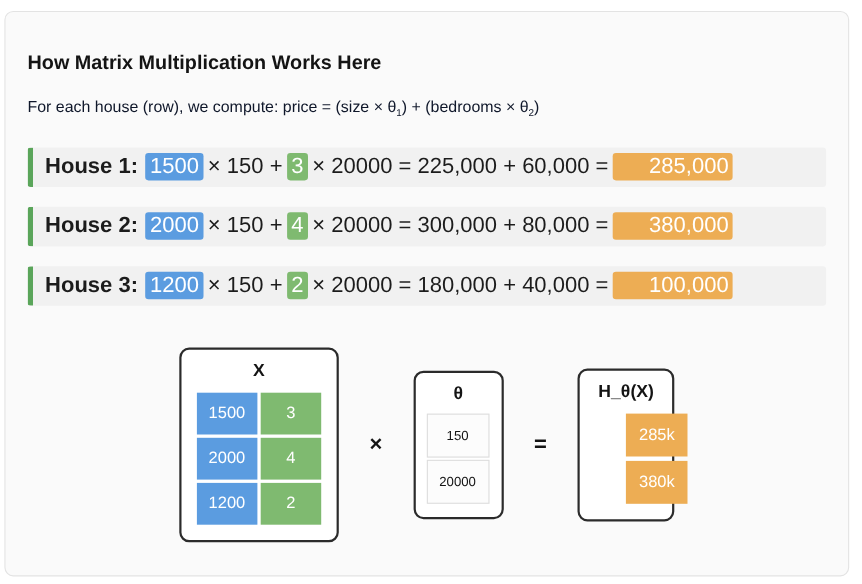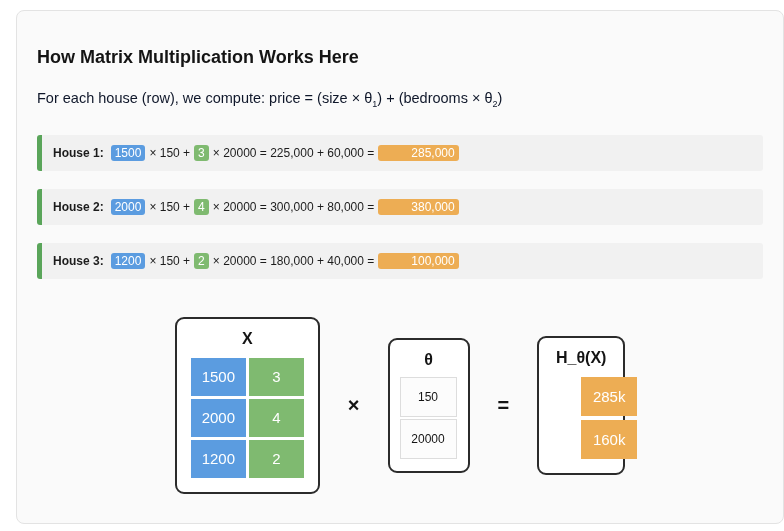--- a/index.html
+++ b/index.html
@@ -5,21 +5,21 @@
   * { box-sizing: border-box; margin: 0; padding: 0; }
   html, body {
     width: 784px; height: 531px;
     background: #ffffff;
     font-family: "Liberation Sans", sans-serif;
     color: #1c1c1c;
     overflow: hidden;
   }
   .card {
     position: absolute;
-    left: 16px; top: 10px;
+    left: 4px; top: 10px;
     width: 768px; height: 514px;
     background: #fafafa;
     border: 1px solid #e3e3e3;
     border-radius: 8px;
     padding: 36px 20px 0 20px;
   }
   .title {
     font-size: 18px;
     font-weight: bold;
     color: #141414;
@@ -33,21 +33,21 @@
   .subtitle sub { font-size: 9px; }
   .house-row {
     height: 36px;
     background: var(--row_bg, #f1f1f1);
     border-left: 5px solid var(--accent_bar, #5aa55a);
     border-radius: 3px;
     display: flex;
     align-items: center;
     padding-left: 11px;
     margin-bottom: 18px;
-    font-size: 12px;
+    font-size: 20px;
     white-space: nowrap;
   }
   .row-label { font-weight: bold; margin-right: 3px; }
   .badge {
     color: #ffffff;
     padding: 1px 4px;
     border-radius: 3px;
     margin: 0 4px;
   }
   .badge.blue   { background: var(--blue, #5b9ce0); }
@@ -175,18 +175,18 @@
         <span class="tcell">20000</span>
       </div>
     </div>
 
     <div class="op">=</div>
 
     <div class="box h-box">
       <div class="box-title">H_θ(X)</div>
       <div class="h-cells">
         <span class="cell orange">285k</span>
-        <span class="cell orange">160k</span>
+        <span class="cell orange">380k</span>
       </div>
     </div>
 
   </div>
 </div>
 
 </body></html>

